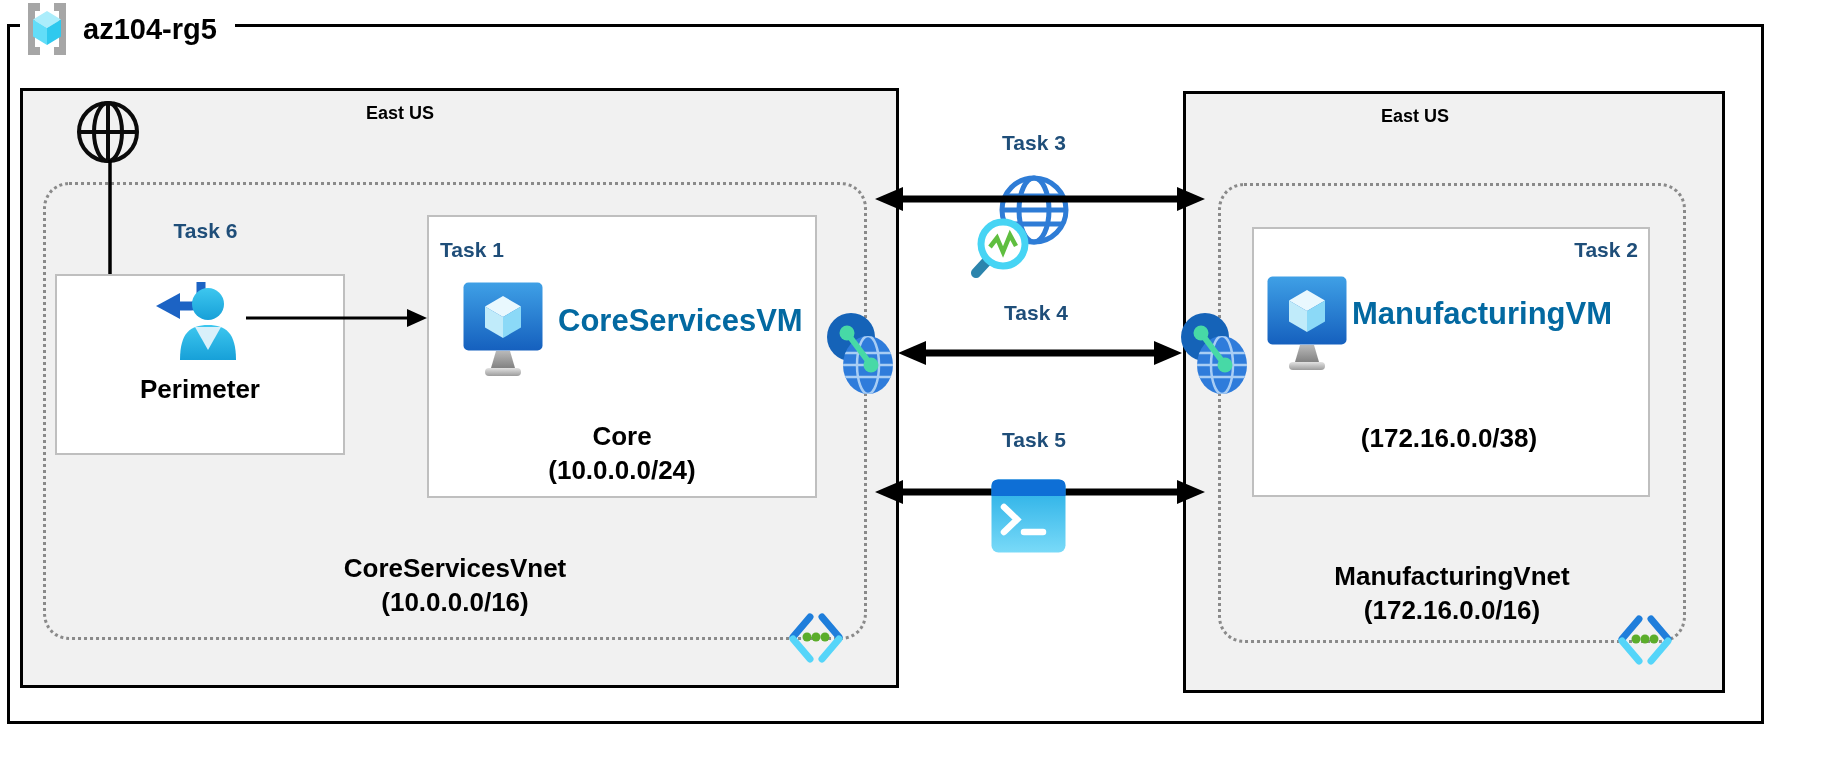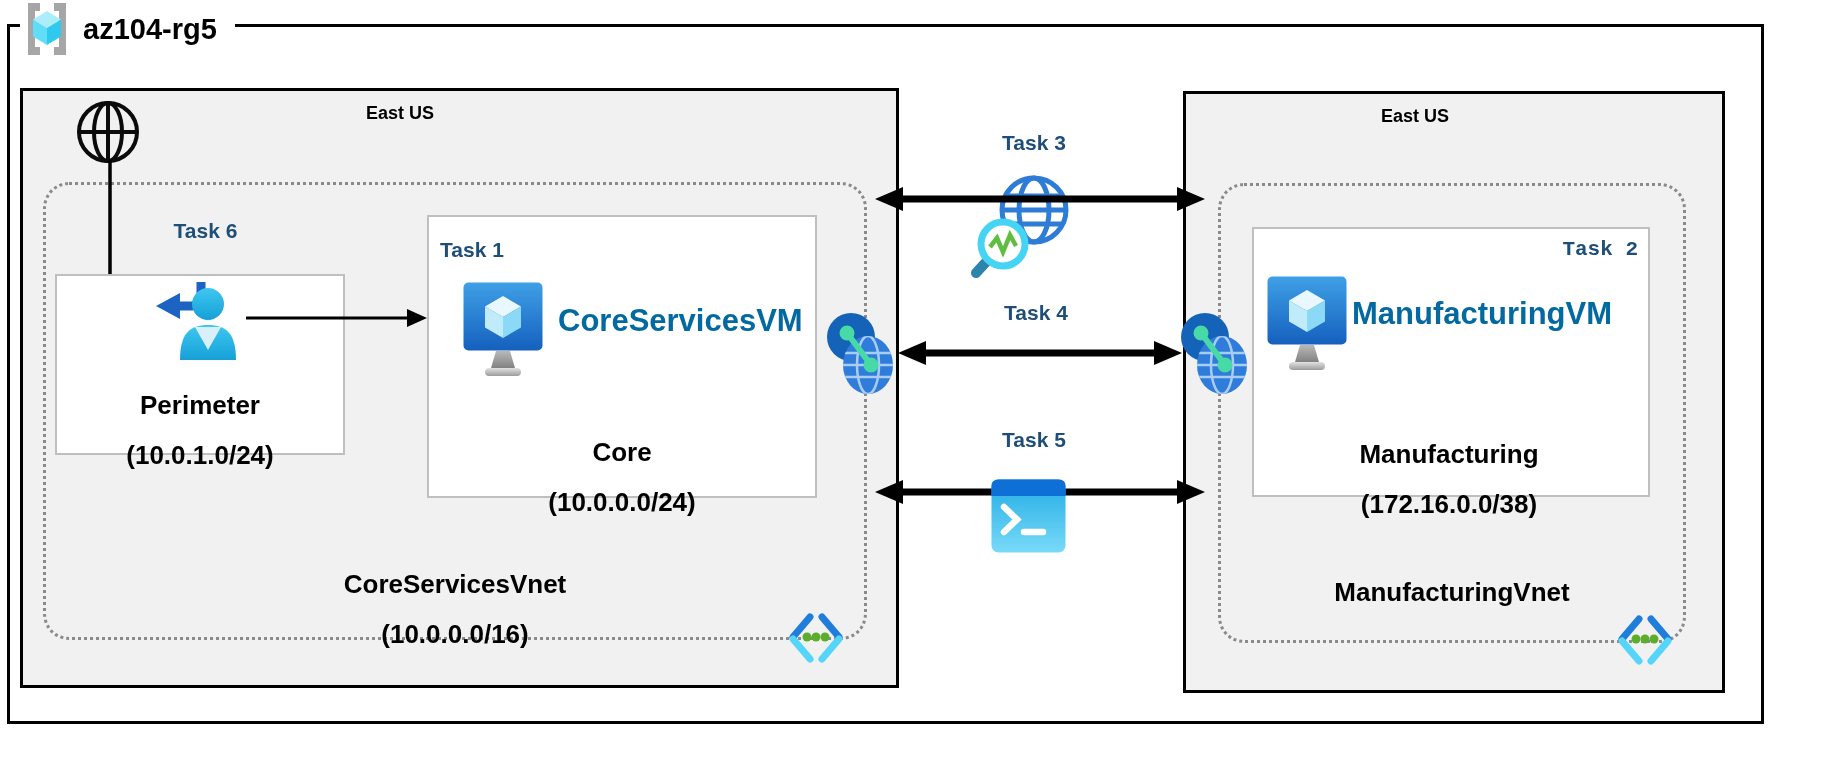--- a/index.html
+++ b/index.html
@@ -29,28 +29,28 @@
   
   .task-label{color:#1F4E79;font-size:21px;text-align:center;white-space:nowrap;}
   .tl-6{left:128px;top:219px;width:155px;}
   .tl-1{left:440px;top:238px;text-align:left;}
   .tl-2{right:0;top:9px;text-align:right;padding-right:10px;position:absolute;width:100%;box-sizing:border-box;}
   .tl-3{left:948px;top:131px;width:172px;}
   .tl-4{left:950px;top:301px;width:172px;}
   .tl-5{left:948px;top:428px;width:172px;}
 
   
-  .subnet-box{background:#fff;border:2px solid #BFBFBF;font-family:Liberation Mono, monospace;}
+  .subnet-box{background:#fff;border:2px solid #BFBFBF;}
   .perimeter-box{left:55px;top:274px;width:286px;height:177px;}
   .task1-box{left:427px;top:215px;width:386px;height:279px;}
   .task2-box{left:1252px;top:227px;width:394px;height:266px;}
 
   .blk{color:#000;font-size:26px;text-align:center;white-space:nowrap;}
   .vm-name{color:#0369a1;font-size:31px;white-space:nowrap;}
-  .two-line div{line-height:34px;margin-top:16px;}
+  .two-line div{line-height:34px;}
 
   .lbl-perimeter{left:55px;top:372px;width:290px;}
   .lbl-core{left:427px;top:419px;width:390px;}
   .lbl-vnet-left{left:255px;top:551px;width:400px;}
   .lbl-manu{left:1252px;top:421px;width:394px;}
   .lbl-vnet-right{left:1252px;top:559px;width:400px;}
   .vm-name-core{left:558px;top:303px;}
   .vm-name-manu{left:1352px;top:296px;}
 
   svg{display:block;}
@@ -122,21 +122,20 @@
   <div class="abs subnet-box perimeter-box"></div>
   <svg class="abs" style="left:150px;top:280px" width="88" height="80" viewBox="0 0 88 80">
     <path d="M51 2 V16 Q51 26 41 26 H28" stroke="#1C63C4" stroke-width="9" fill="none"></path>
     <polygon points="6,26 30,13 30,39" fill="#1C63C4"></polygon>
     <circle cx="58" cy="24" r="16" fill="url(#personG)"></circle>
     <path d="M30 80 C30 53 40 45 58 45 C76 45 86 53 86 80 Z" fill="url(#personG)"></path>
     <polygon points="45,47 71,47 58,70" fill="#D9F0FA"></polygon>
   </svg>
   <div class="abs blk lbl-perimeter two-line">
     <div>Perimeter</div>
-    <div>(10.0.1.0/24)</div>
   </div>
 
   <svg class="abs" style="left:244px;top:306px" width="184" height="24" viewBox="0 0 184 24">
     <line x1="2" y1="12" x2="166" y2="12" stroke="#000" stroke-width="3"></line>
     <polygon points="183,12 163,3 163,21" fill="#000"></polygon>
   </svg>
 
   <div class="abs subnet-box task1-box"></div>
   <div class="abs task-label tl-1">Task 1</div>
   <svg class="abs" style="left:462px;top:281px" width="82" height="98" viewBox="0 0 82 98">
@@ -168,25 +167,25 @@
   <svg class="abs" style="left:1266px;top:275px" width="82" height="98" viewBox="0 0 82 98">
     <rect x="1.5" y="1.5" width="79" height="68" rx="5" fill="url(#vmBody)"></rect>
     <polygon points="41,15 59,25.5 41,36 23,25.5" fill="#E9F8FE"></polygon>
     <polygon points="23,25.5 41,36 41,57 23,46.5" fill="#C0EBFA"></polygon>
     <polygon points="41,36 59,25.5 59,46.5 41,57" fill="#8BD9F7"></polygon>
     <polygon points="34,70 48,70 53,87 29,87" fill="url(#standG)"></polygon>
     <rect x="23" y="87" width="36" height="8" rx="4" fill="url(#baseG)"></rect>
   </svg>
   <div class="abs vm-name vm-name-manu">ManufacturingVM</div>
   <div class="abs blk lbl-manu two-line">
-    <div>Manufacturing</div>
     <div>(172.16.0.0/38)</div>
   </div>
   <div class="abs blk lbl-vnet-right two-line">
     <div>ManufacturingVnet</div>
+    <div>(172.16.0.0/16)</div>
   </div>
 
   <div class="abs task-label tl-3">Task 3</div>
   <svg class="abs" style="left:970px;top:170px" width="108" height="108" viewBox="0 0 108 108">
     <defs>
         <clipPath id="nwClip">
           <circle cx="64" cy="40" r="32"></circle>
         </clipPath>
       </defs>
     <g stroke="#2E7CD6" stroke-width="5" fill="none">

